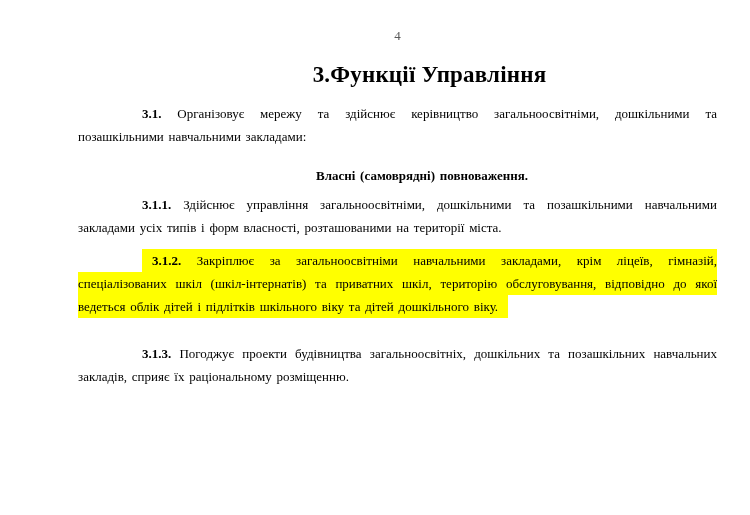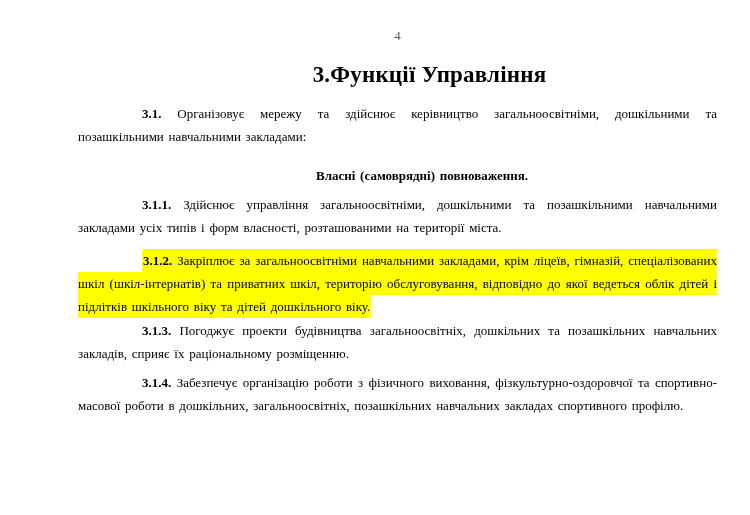--- a/index.html
+++ b/index.html
@@ -41,25 +41,25 @@
     margin: 0;
     word-spacing: 1.5px;
   }
   .para .num {
     font-weight: bold;
   }
   .p-31   { margin-top: 16px; }
   .p-own  { margin-top: 16px; text-indent: 49px; font-weight: bold; text-align: center; }
   .p-311  { margin-top: 6px; }
   .p-312  { margin-top: 10px; }
-  .p-313  { margin-top: 1px; }
+  .p-313  { margin-top: 24px; }
   .p-314  { margin-top: 6px; }
   .hl {
     background: #ffff00;
-    padding: 4px 1px;
+    padding: 4px 10px;
   }
 </style>
 </head>
 <body>
 
 <div class="page" style="background: rgb(255, 255, 255); color: rgb(0, 0, 0);">
 
   <div class="page-number" style="color: rgb(89, 89, 89);">4</div>
 
   <div class="doc-title">3.Функції Управління</div>
@@ -67,15 +67,14 @@
   <p class="para p-31"><span class="num">3.1.</span> <span>Організовує мережу та здійснює керівництво загальноосвітніми, дошкільними та позашкільними навчальними закладами:</span></p>
 
   <p class="para p-own"><span>Власні (самоврядні) повноваження.</span></p>
 
   <p class="para p-311"><span class="num">3.1.1.</span> <span>Здійснює управління загальноосвітніми, дошкільними та позашкільними навчальними закладами усіх типів і форм власності, розташованими на території міста.</span></p>
 
   <p class="para p-312"><span class="hl" style="background: rgb(255, 255, 0);"><span class="num">3.1.2.</span> <span>Закріплює за загальноосвітніми навчальними закладами, крім ліцеїв, гімназій, спеціалізованих шкіл (шкіл-інтернатів) та приватних шкіл, територію обслуговування, відповідно до якої ведеться облік дітей і підлітків шкільного віку та дітей дошкільного віку.</span></span></p>
 
   <p class="para p-313"><span class="num">3.1.3.</span> <span>Погоджує проекти будівництва загальноосвітніх, дошкільних та позашкільних навчальних закладів, сприяє їх раціональному розміщенню.</span></p>
 
-  <p class="para p-314"><span class="num">3.1.4.</span> <span>Забезпечує організацію роботи з фізичного виховання, фізкультурно-оздоровчої та спортивно-масової роботи в дошкільних, загальноосвітніх, позашкільних навчальних закладах спортивного профілю.</span></p>
 
 </div>
 
 </body></html>

